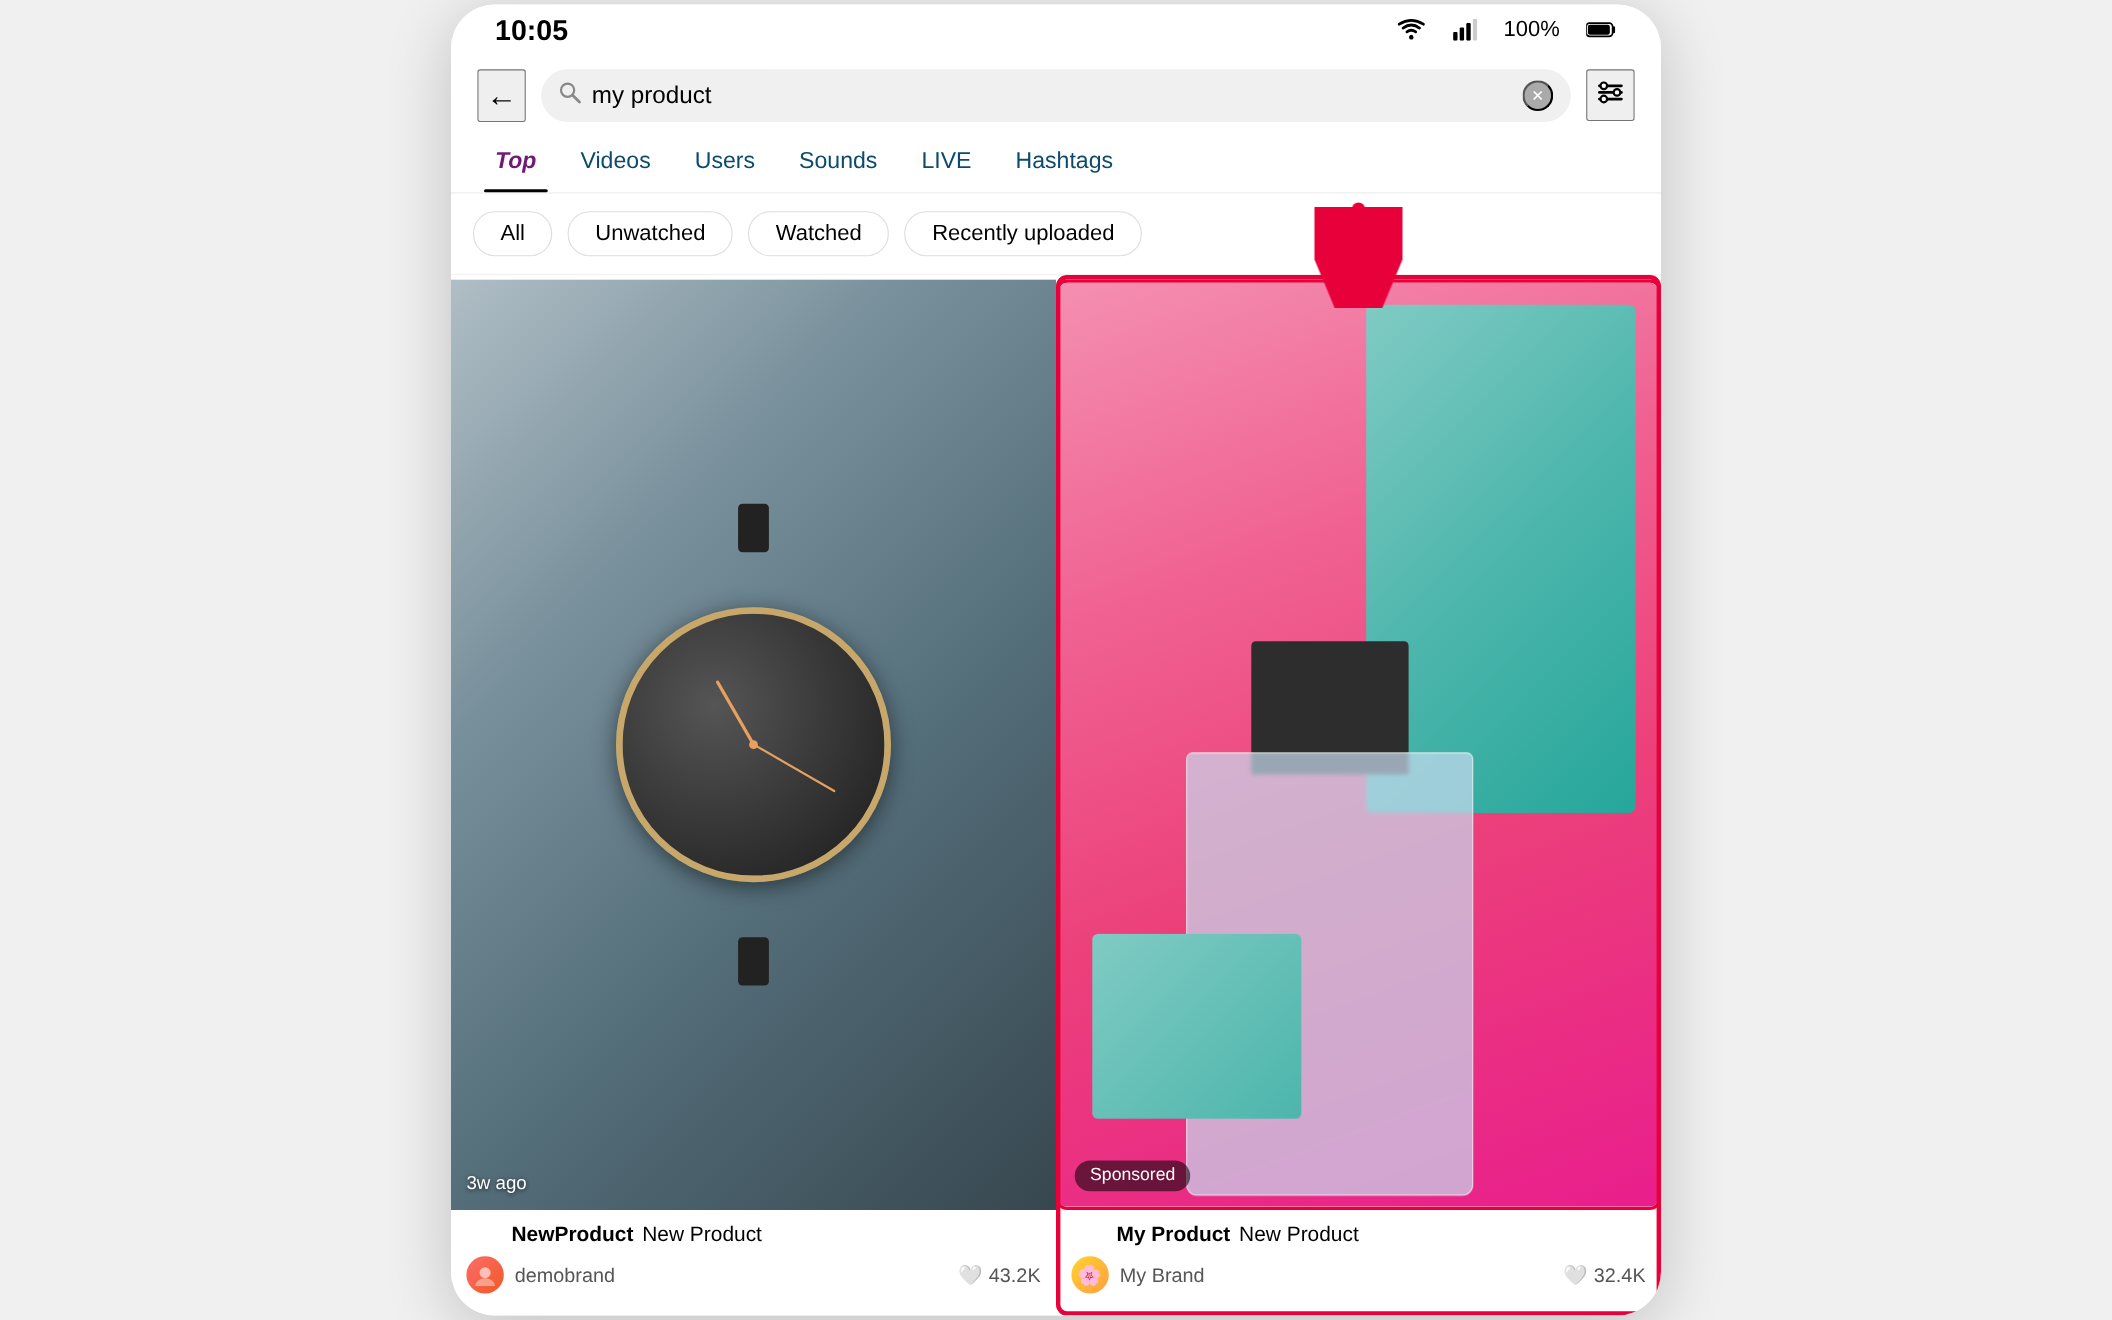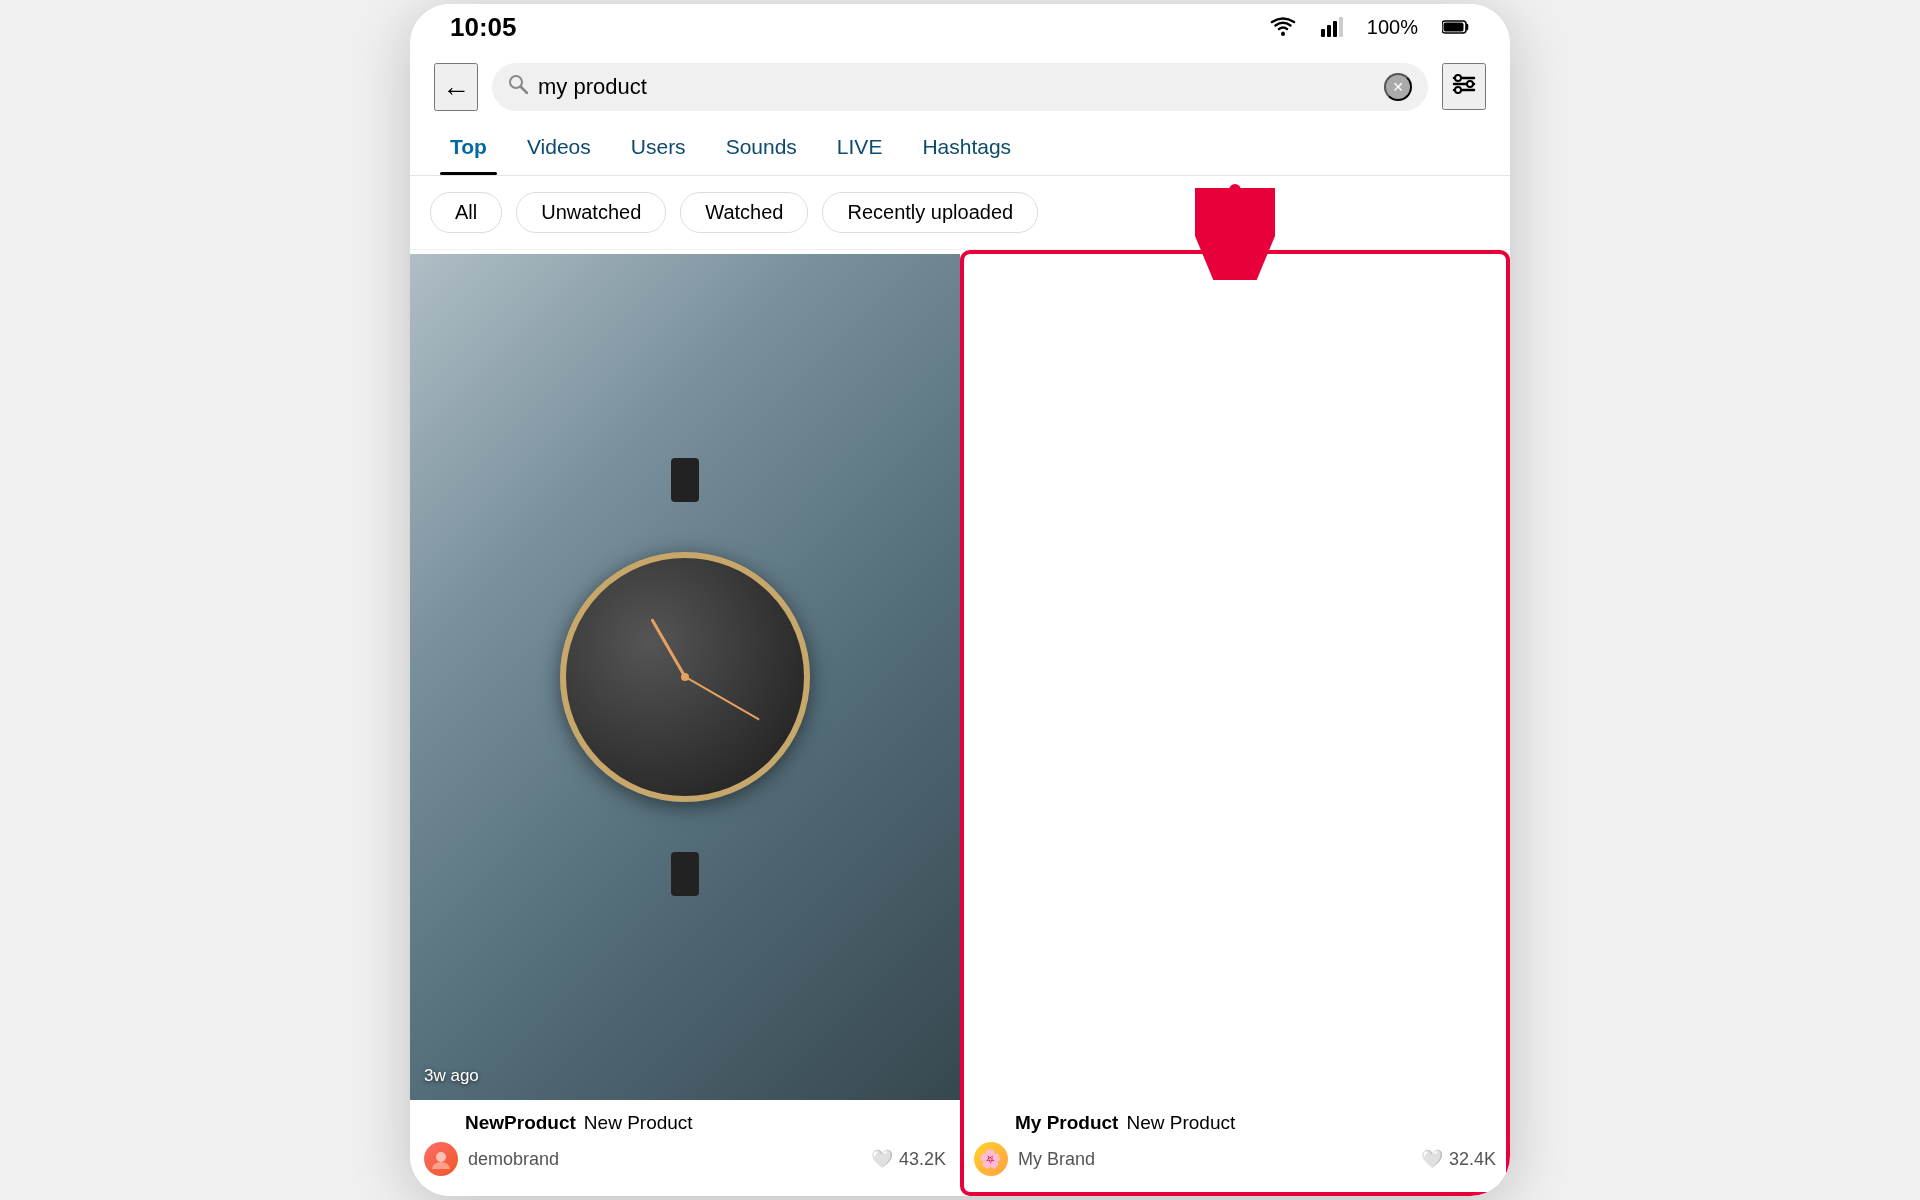--- a/index.html
+++ b/index.html
@@ -104,22 +104,23 @@
     }
     .tab-item {
       padding: 14px 20px 16px 20px;
       font-size: 21px;
       color: #0c4a6e;
       cursor: pointer;
       position: relative;
       white-space: nowrap;
     }
     .tab-item.active {
-      color: #0369a1;
+      color: #701a75;
       font-weight: 700;
+      font-style: italic;
     }
     .tab-item.active::after {
       content: '';
       position: absolute;
       bottom: 0;
       left: 10px;
       right: 10px;
       height: 3px;
       background: #000;
       border-radius: 2px;
@@ -521,20 +522,34 @@
         <svg width="80" height="100" viewBox="0 0 80 100">
           <defs>
             <marker id="arrowhead" markerWidth="12" markerHeight="10" refX="6" refY="5" orient="auto">
               <polygon points="0 0, 12 5, 0 10" fill="#e8003a"></polygon>
             </marker>
           </defs>
           <line x1="40" y1="10" x2="40" y2="80" stroke="#e8003a" stroke-width="12" marker-end="url(#arrowhead)" stroke-linecap="round"></line>
         </svg>
       </div>
 
+      <div class="video-thumb" style="border:3.5px solid #e8003a; border-radius:10px; overflow:hidden;">
+        <div class="thumb-perfume">
+
+          <div class="perfume-box"></div>
+
+          <div class="perfume-bottle">
+            <div class="perfume-bottle-cap"></div>
+            <div class="perfume-bottle-body"></div>
+          </div>
+
+          <div style="position:absolute; bottom:80px; left:30px; width:35%; height:20%; background:linear-gradient(135deg,#80cbc4,#4db6ac); border-radius:5px;"></div>
+        </div>
+        <span class="sponsored-badge">Sponsored</span>
+      </div>
       <div class="video-info">
         <div class="video-title-row">
           <span class="video-author">My Product</span>
           <span class="video-caption">New Product</span>
         </div>
         <div class="video-meta-row">
           <div class="avatar-flower">🌸</div>
           <span class="brand-name">My Brand</span>
           <div class="like-row">
             <span class="heart-icon">🤍</span>

